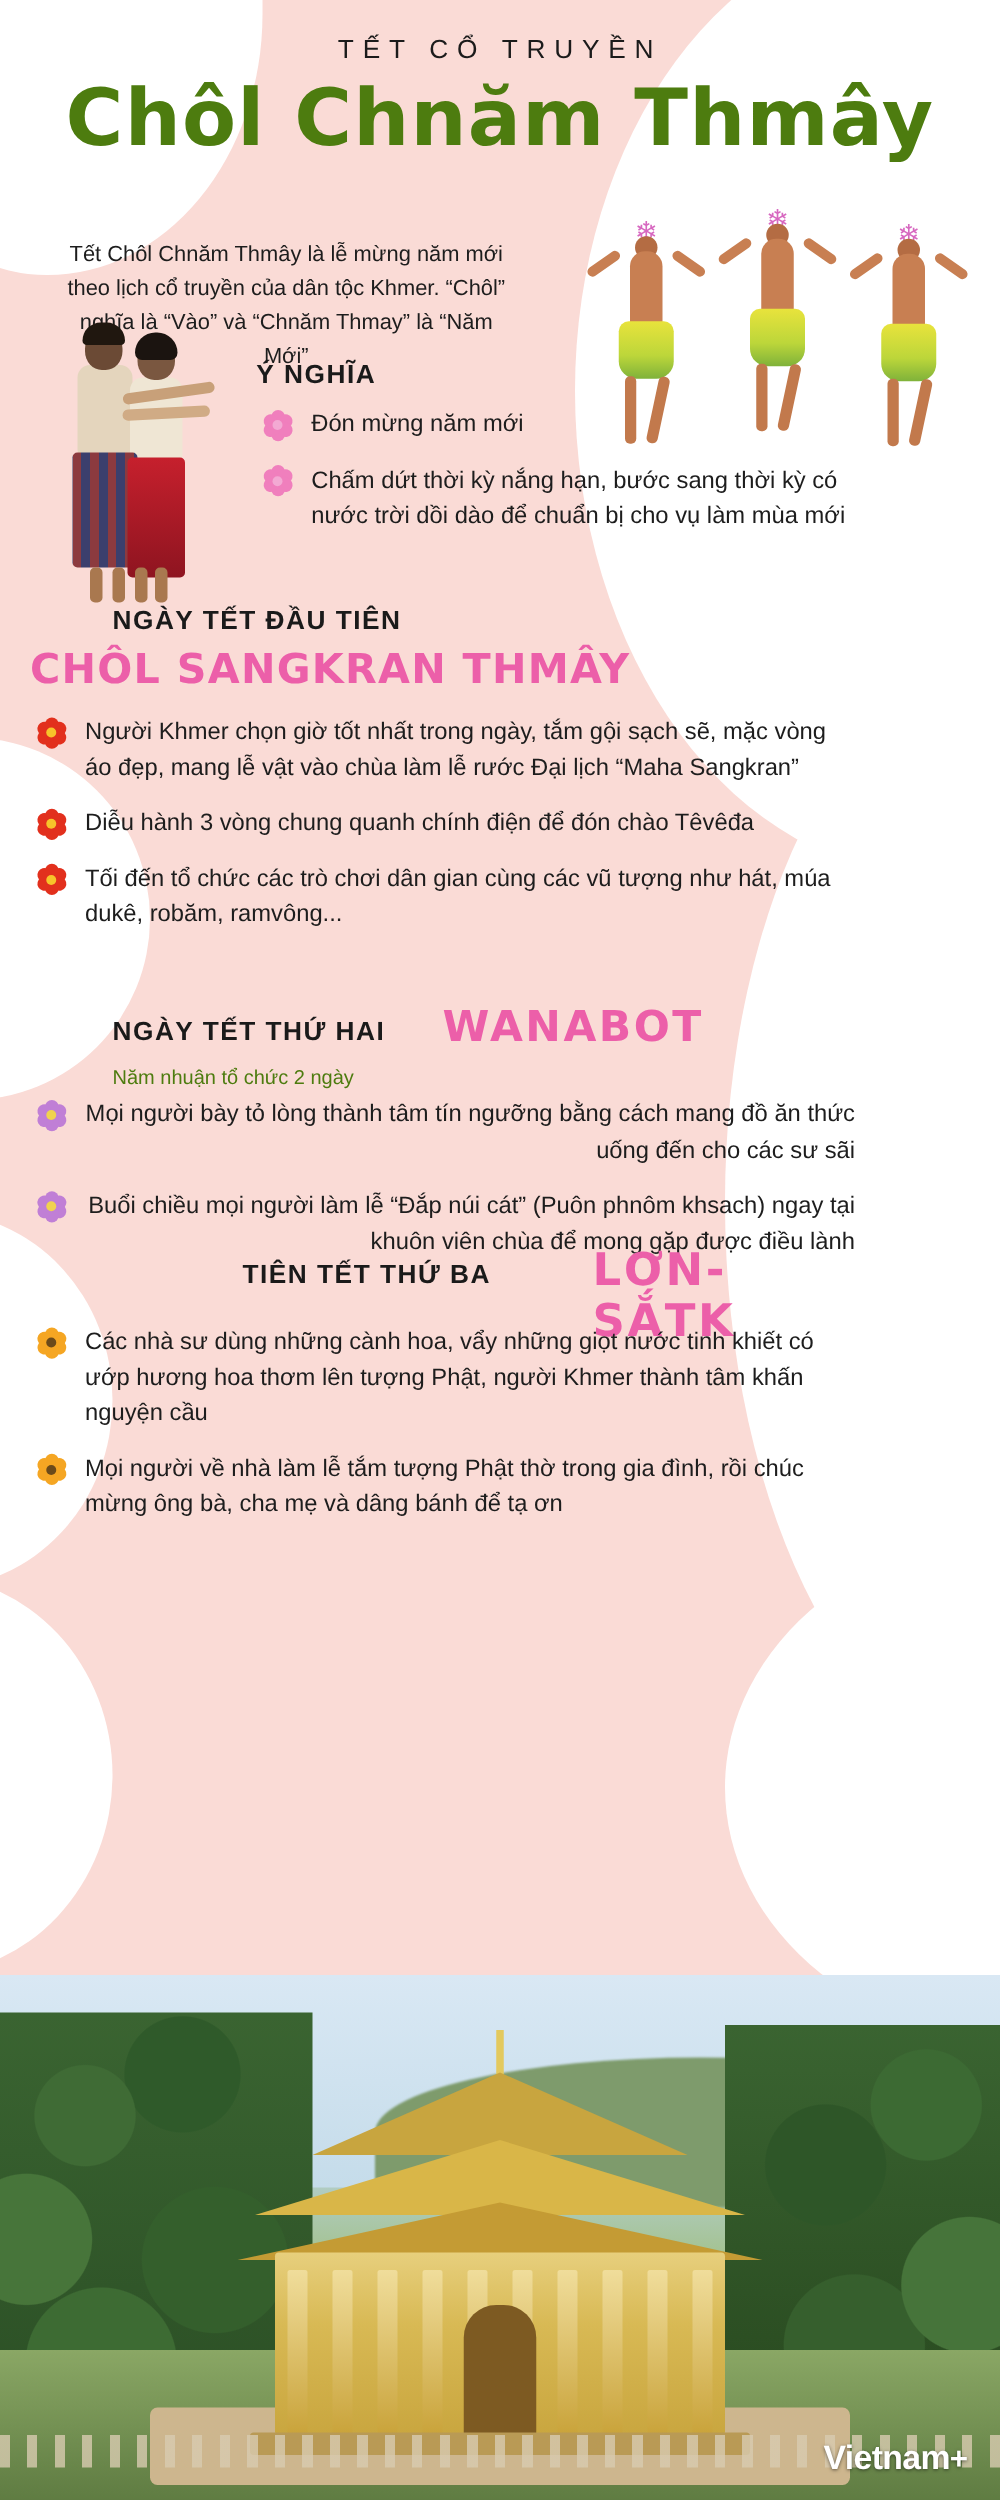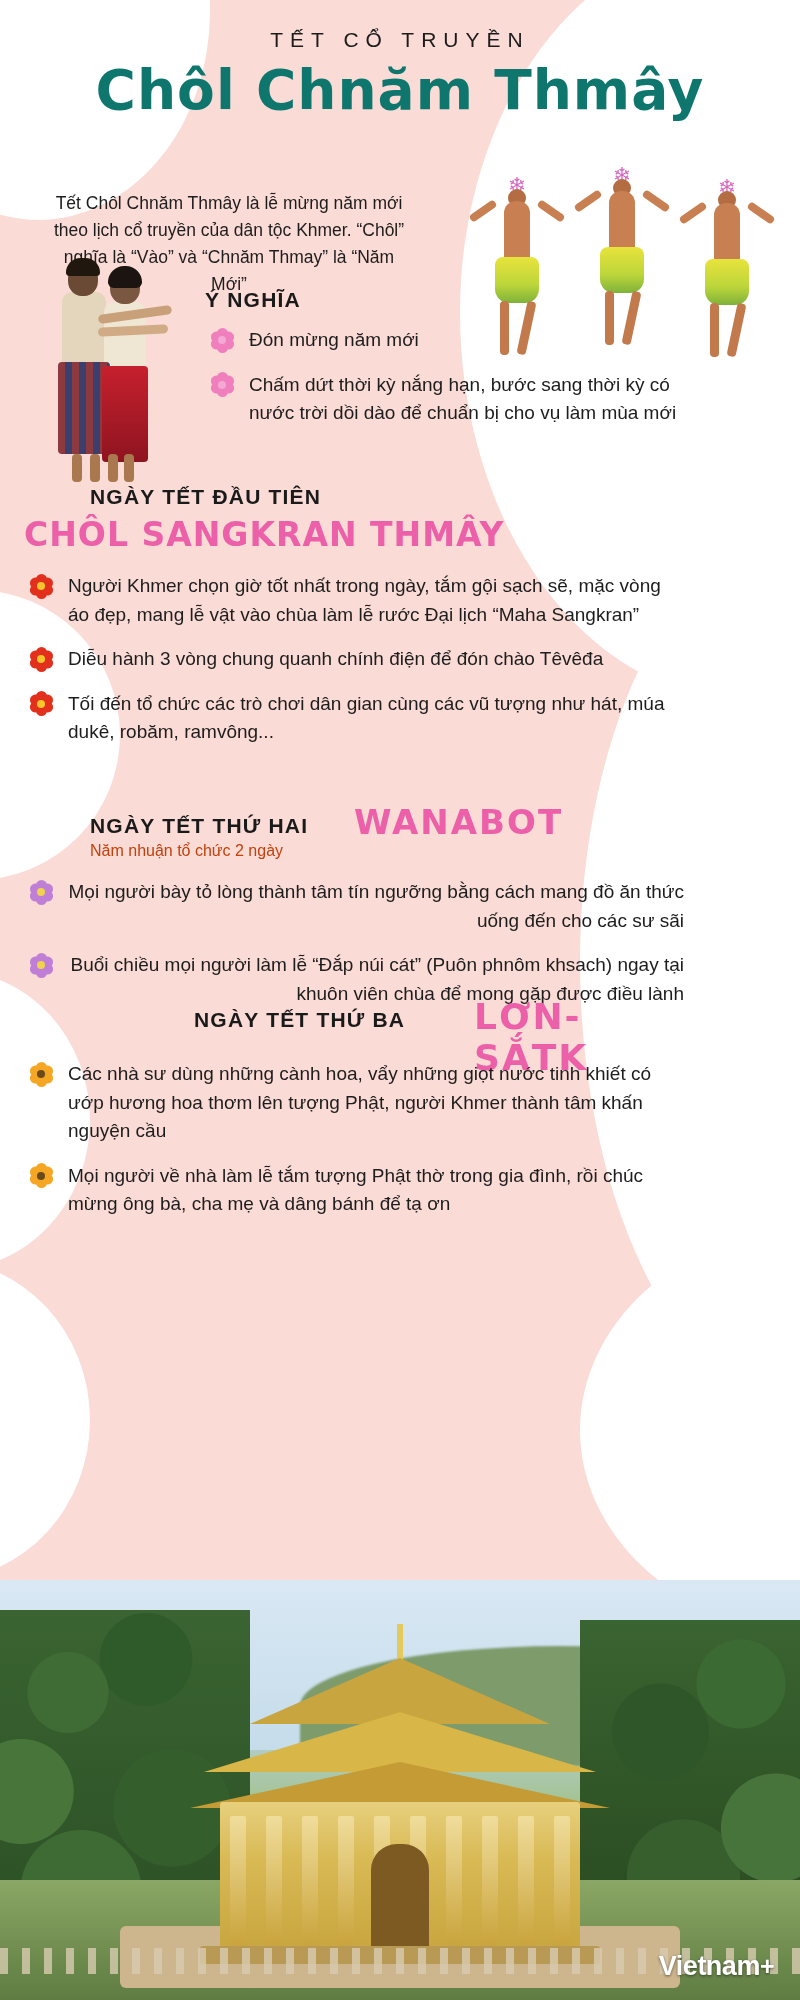--- a/index.html
+++ b/index.html
@@ -97,23 +97,23 @@
   }
   .kicker {
     font-size: 21px;
     letter-spacing: 7px;
     color: #1b1b1b;
     font-weight: 400;
     font-family: "Liberation Sans", sans-serif;
   }
   .title {
     margin-top: 10px;
-    font-size: 55px;
+    font-size: 63px;
     line-height: 1.05;
-    color: #0f766e;
+    color: #4d7c0f;
     font-family: "DejaVu Sans", sans-serif;
     font-weight: 700;
     letter-spacing: 1px;
   }
 
   .intro {
     position: absolute;
     top: 190px; left: 44px;
     width: 370px;
     text-align: center;
@@ -261,22 +261,22 @@
     font-family: "DejaVu Sans", sans-serif;
     font-weight: 700;
     letter-spacing: 2px;
   }
   .sec-sub-pink.script {
     font-size: 33px;
     letter-spacing: 1px;
   }
   .sec-note {
     font-size: 16px;
-    color: #c2410c;
-    margin-top: 2px;
+    color: #4d7c0f;
+    margin-top: 14px;
   }
 
   ul.bullets { list-style: none; }
   ul.bullets li {
     position: relative;
     padding-left: 44px;
     margin-bottom: 16px;
     font-size: 19px;
     line-height: 1.5;
     color: #1d1d1d;
@@ -611,21 +611,21 @@
             <i></i>
             <b></b>
           </span>
         <span>Buổi chiều mọi người làm lễ “Đắp núi cát” (Puôn phnôm khsach) ngay tại khuôn viên chùa để mong gặp được điều lành</span>
       </li>
     </ul>
   </div>
 
   <div class="section" style="left:24px; top:1000px; width:660px;">
     <div style="position:relative; height:46px;">
-      <div class="sec-heading spaced" style="position:absolute; left:170px; top:8px;">NGÀY TẾT THỨ BA</div>
+      <div class="sec-heading spaced" style="position:absolute; left:170px; top:8px;">TIÊN TẾT THỨ BA</div>
       <div class="sec-sub-pink" style="position:absolute; left:450px; top:-4px; font-size:36px;">LƠN-SẮTK</div>
     </div>
     <ul class="bullets" style="margin-top:14px;">
       <li>
         <span class="flw orange">
             <i></i>
             <i></i>
             <i></i>
             <i></i>
             <i></i>

